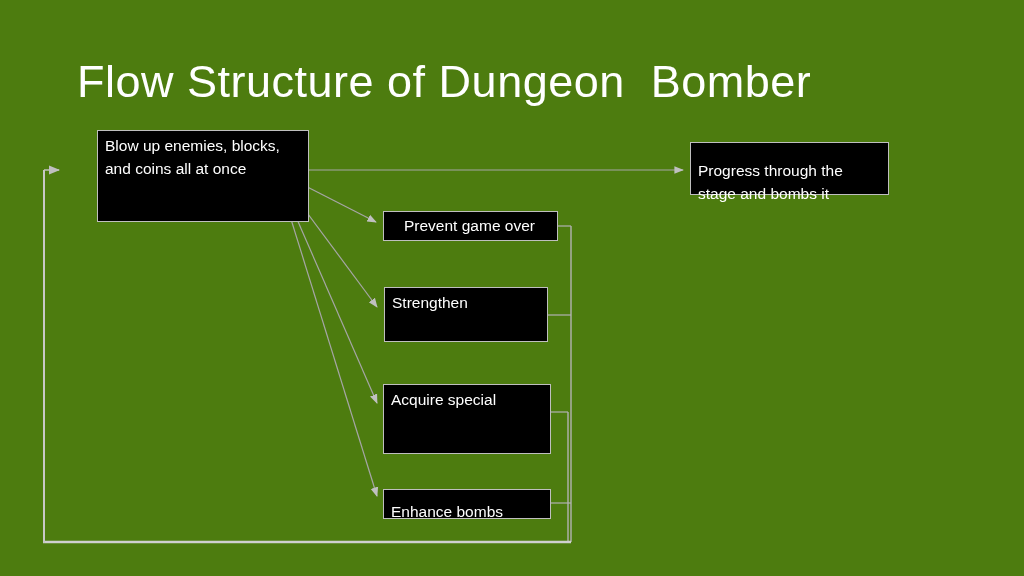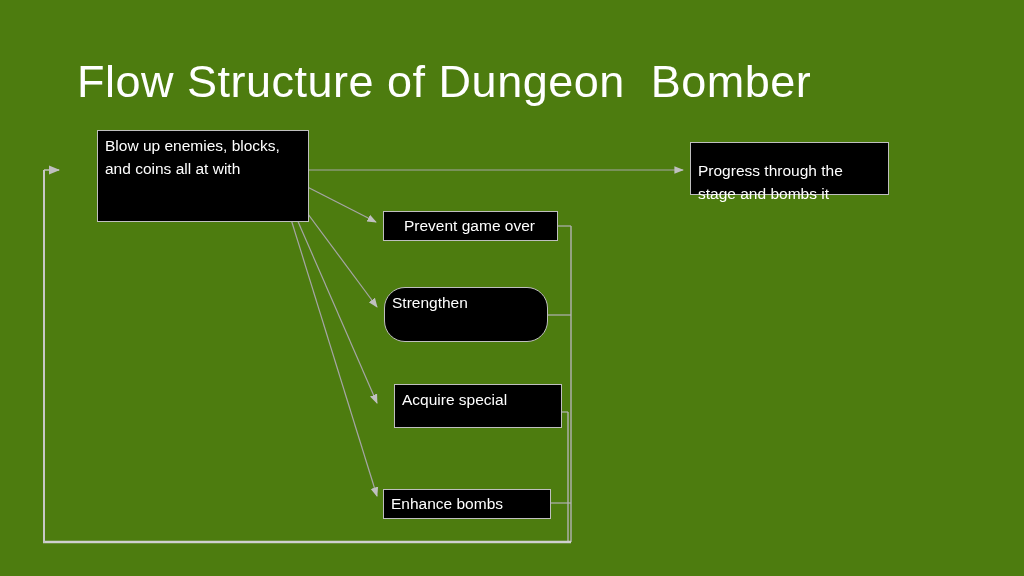--- a/index.html
+++ b/index.html
@@ -39,23 +39,23 @@
     background: #000000;
     color: #ffffff;
     font-size: 15.5px;
     line-height: 23px;
     padding: 3px 6px 0 7px;
   }
   .node .ln { white-space: pre; }
   .node-start      { left: 63px;  top: 130px; width: 212px; height: 92px; margin-left: 34px; }
   .node-progress   { left: 690px; top: 142px; width: 199px; height: 53px; padding-top: 16px; }
   .node-prevent    { left: 383px; top: 211px; width: 175px; height: 30px; line-height: 27px; padding-top: 0; padding-left: 20px; }
-  .node-strengthen { left: 384px; top: 287px; width: 164px; height: 55px; border-radius: 21px; }
-  .node-acquire    { left: 394px; top: 384px; width: 168px; height: 44px; }
-  .node-enhance    { left: 383px; top: 489px; width: 168px; height: 30px; line-height: 27px; padding-top: 0; }
+  .node-strengthen { left: 384px; top: 287px; width: 164px; height: 55px; }
+  .node-acquire    { left: 383px; top: 384px; width: 168px; height: 70px; }
+  .node-enhance    { left: 383px; top: 489px; width: 168px; height: 30px; line-height: 27px; padding-top: 8px; }
 </style>
 </head>
 <body>
 
 <div class="slide">
 
   <div class="title">Flow Structure of Dungeon  Bomber</div>
 
   <svg class="connector-layer" width="1024" height="576" viewBox="0 0 1024 576" xmlns="http://www.w3.org/2000/svg">
     <defs>
@@ -79,21 +79,21 @@
     <line x1="568" y1="412" x2="568" y2="542" stroke="#b3b3b3" stroke-width="1.4"></line>
 
     <line x1="571" y1="542" x2="43" y2="542" stroke="#d0d0d0" stroke-width="2.5"></line>
 
     <line x1="44" y1="543" x2="44" y2="170" stroke="#c8c8c8" stroke-width="2"></line>
     <line x1="44" y1="170" x2="59" y2="170" stroke="#c8c8c8" stroke-width="1.4" marker-end="url(#arrow)"></line>
   </svg>
 
   <div class="node node-start">
     <div class="ln">Blow up enemies, blocks,</div>
-    <div class="ln">and coins all at with</div>
+    <div class="ln">and coins all at once</div>
   </div>
 
   <div class="node node-progress">
     <div class="ln">Progress through the</div>
     <div class="ln">stage and bombs it</div>
   </div>
 
   <div class="node node-prevent">
     <div class="ln">Prevent game over</div>
   </div>

